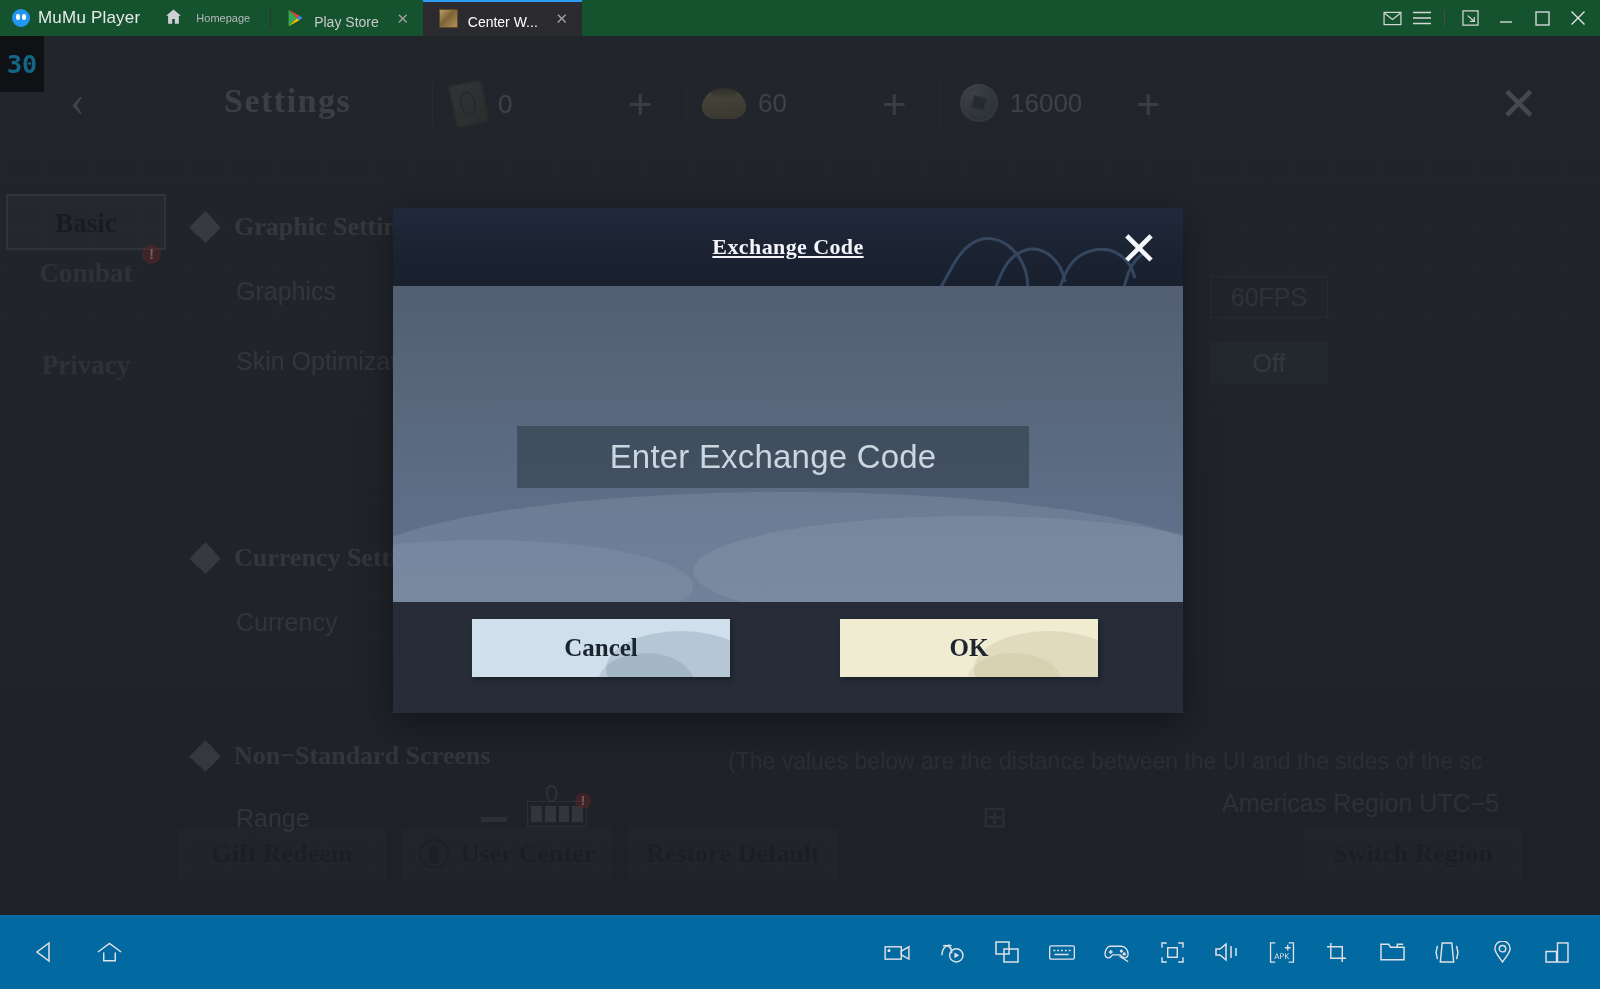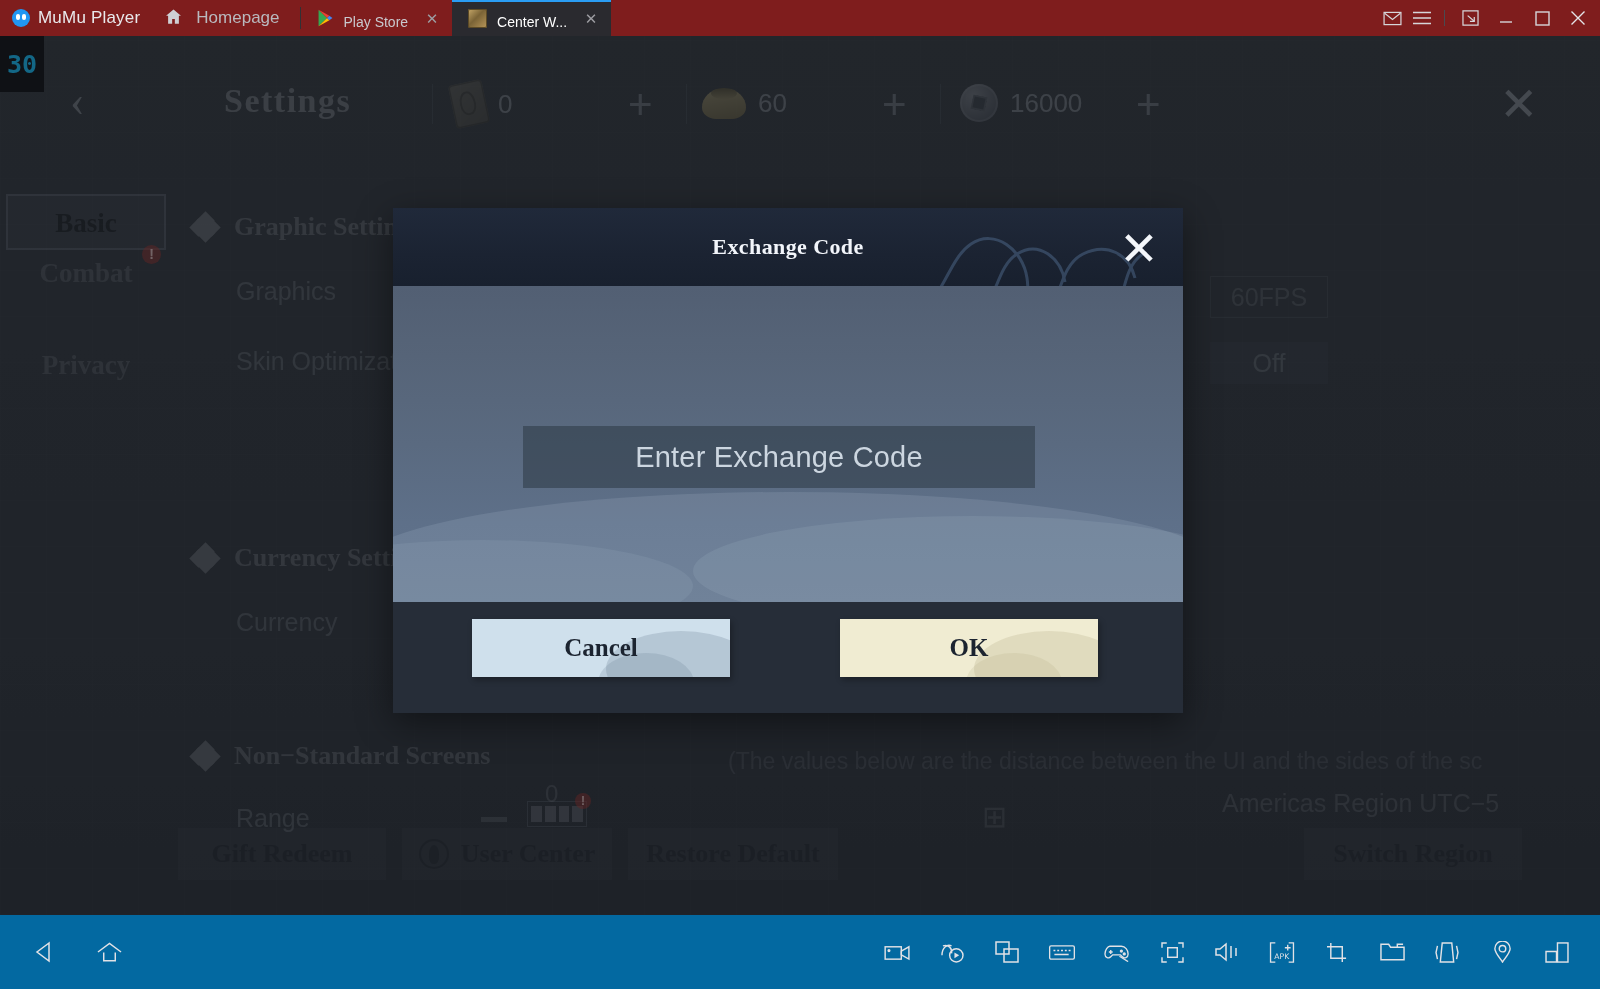--- a/index.html
+++ b/index.html
@@ -7,21 +7,21 @@
     width: 1600px; height: 989px;
     overflow: hidden;
     background: #0d0d0f;
     font-family: "Liberation Sans", sans-serif;
   }
   #root { position: relative; width: 1600px; height: 989px; }
 
   
   .titlebar {
     position: absolute; top: 0; left: 0; width: 1600px; height: 36px;
-    background: #7f1d1d;
+    background: #14532d;
     display: flex; align-items: stretch;
     z-index: 60;
   }
   .tb-brand {
     display: flex; align-items: center; gap: 8px;
     padding: 0 14px 0 12px;
   }
   .mm-logo {
     width: 18px; height: 18px; border-radius: 50%;
     background: #2196f3; position: relative; flex: none;
@@ -31,21 +31,21 @@
     border-radius: 2px; background: #fff;
   }
   .mm-logo::before { left: 4px; }
   .mm-logo::after { right: 4px; }
   .tb-brand-name {
     color: #e9e9ec; font-size: 17px; letter-spacing: .2px; white-space: nowrap;
   }
   .tb-home {
     display: flex; align-items: center; gap: 13px; padding: 0 20px 0 10px;
   }
-  .tb-home-label { color: #b9b9be; font-size: 17px; white-space: nowrap; }
+  .tb-home-label { color: #b9b9be; font-size: 11px; white-space: nowrap; }
   .tb-divider { width: 1px; background: #313135; margin: 7px 0; }
   .tb-tabs { display: flex; align-items: stretch; }
   .tb-tab {
     display: flex; align-items: center; gap: 10px;
     padding: 0 12px 0 16px; min-width: 120px; position: relative;
     cursor: default;
   }
   .tb-tab .tab-label { color: #c9c9ce; font-size: 14px; white-space: nowrap; margin-top: 7px; }
   .tb-tab.active { background: #2a2a2f; }
   .tb-tab.active::before {
@@ -265,21 +265,21 @@
     background: linear-gradient(180deg,#20293a 0%,#1b2332 60%,#18202e 100%);
     overflow: hidden;
   }
   .dlg-head .swirl {
     position: absolute; right: 0; top: -34px; width: 280px; height: 150px;
     opacity: .55;
   }
   .dlg-title {
     position: absolute; left: 0; right: 0; top: 26px; text-align: center;
     font-family: "Liberation Serif", serif; font-size: 22px; font-weight: 700;
-    color: #f2f5fa; letter-spacing: .4px;
+    color: #f2f5fa; letter-spacing: .4px; text-decoration: underline;
   }
   .dlg-x {
     position: absolute; right: 16px; top: 12px; width: 56px; height: 56px;
     display: flex; align-items: center; justify-content: center;
     color: #f4f7fb; font-size: 47px; font-weight: 300; line-height: 1;
     font-family: "Liberation Sans", sans-serif; cursor: pointer;
   }
   .dlg-body {
     position: relative; height: 316px; width: 100%; overflow: hidden;
     background: linear-gradient(180deg,
@@ -292,24 +292,24 @@
   }
   .cloudband2 {
     position: absolute; left: 300px; bottom: -24px; width: 560px; height: 110px;
     background: rgba(210,226,240,.10); border-radius: 50%;
   }
   .cloudband3 {
     position: absolute; left: -120px; bottom: -30px; width: 420px; height: 92px;
     background: rgba(200,218,236,.09); border-radius: 50%;
   }
   .code-input {
-    position: absolute; left: 130px; top: 140px; width: 512px; height: 62px;
+    position: absolute; left: 124px; top: 140px; width: 512px; height: 62px;
     background: rgba(44,56,68,.55);
     display: flex; align-items: center; justify-content: center;
-    color: #ccd6e0; font-size: 29px; letter-spacing: .2px;
+    color: #ccd6e0; font-size: 33px; letter-spacing: .2px;
     cursor: text;
   }
   .dlg-foot {
     position: relative; height: 111px; width: 100%;
     background: #262d38;
   }
   .dbtn {
     position: absolute; top: 17px; width: 258px; height: 58px;
     display: flex; align-items: center; justify-content: center;
     font-family: "Liberation Serif", serif; font-size: 25px; font-weight: 700;

